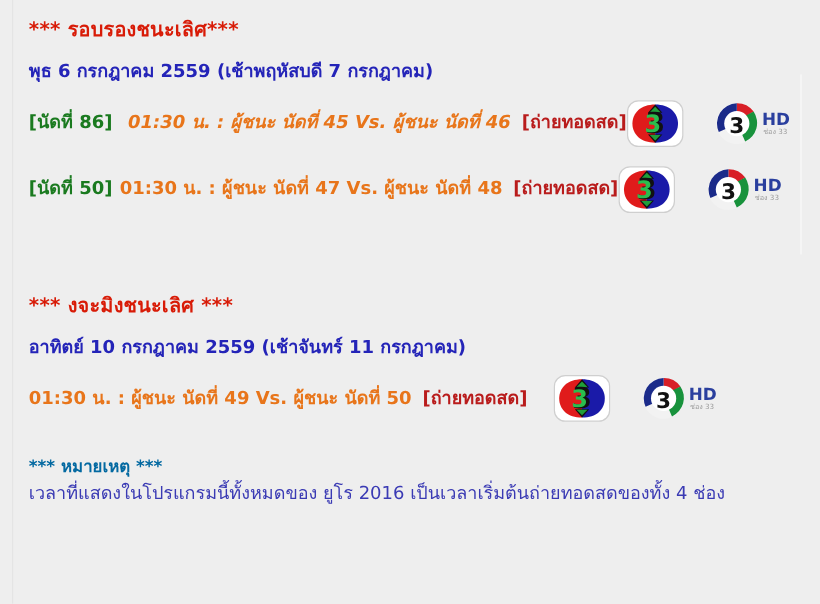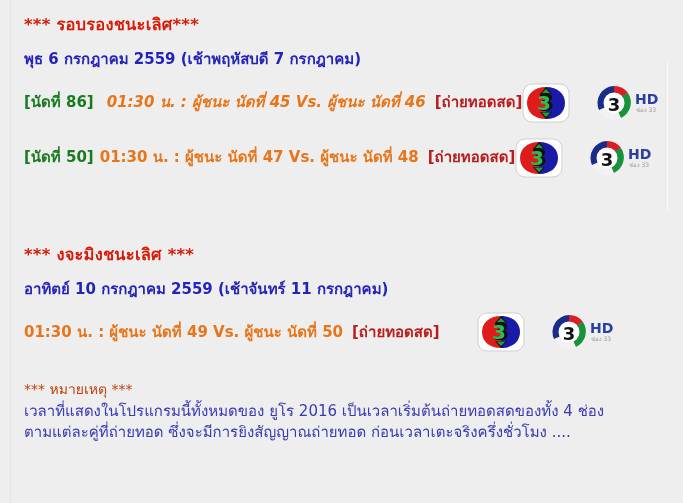--- a/index.html
+++ b/index.html
@@ -40,21 +40,21 @@
     width: 1px;
     height: 150px;
     background: #fafafa;
   }
 
   .content {
     position: absolute;
     left: 0;
     top: 0;
     width: 683px;
-    padding: 10px 0 0 24px;
+    padding: 10px 16px 0 24px;
     box-sizing: border-box;
   }
 
   .section { margin: 0; }
 
   .heading {
     color: #d81b07;
     font-weight: bold;
     font-size: 16.5px;
     letter-spacing: 0.2px;
@@ -102,22 +102,22 @@
   .logo-slot.hd { width: 72px; }
 
   .gap-block { height: 62px; }
 
   
   .note {
     margin: 30px 0 0 0;
     padding: 0;
   }
   .note-title {
-    color: #c2410c;
-    font-weight: normal;
+    color: #0369a1;
+    font-weight: bold;
     font-size: 14px;
     line-height: 1.1;
     margin: 0 0 3px 0;
     white-space: pre;
   }
   .note-body {
     color: #3a3ab4;
     font-size: 15px;
     line-height: 1.45;
     font-weight: normal;
@@ -250,18 +250,17 @@
             </svg>
           </span>
         </span>
       </div>
     </div>
 
     <div class="note">
       <div class="note-title">*** หมายเหตุ ***</div>
       <div class="note-body">
         <div>เวลาที่แสดงในโปรแกรมนี้ทั้งหมดของ ยูโร 2016 เป็นเวลาเริ่มต้นถ่ายทอดสดของทั้ง 4 ช่อง</div>
-        <div>ตามแต่ละคู่ที่ถ่ายทอด ซึ่งจะมีการยิงสัญญาณถ่ายทอด ก่อนเวลาเตะจริงครึ่งชั่วโมง ....</div>
       </div>
     </div>
 
   </div>
 </div>
 
 </body></html>

